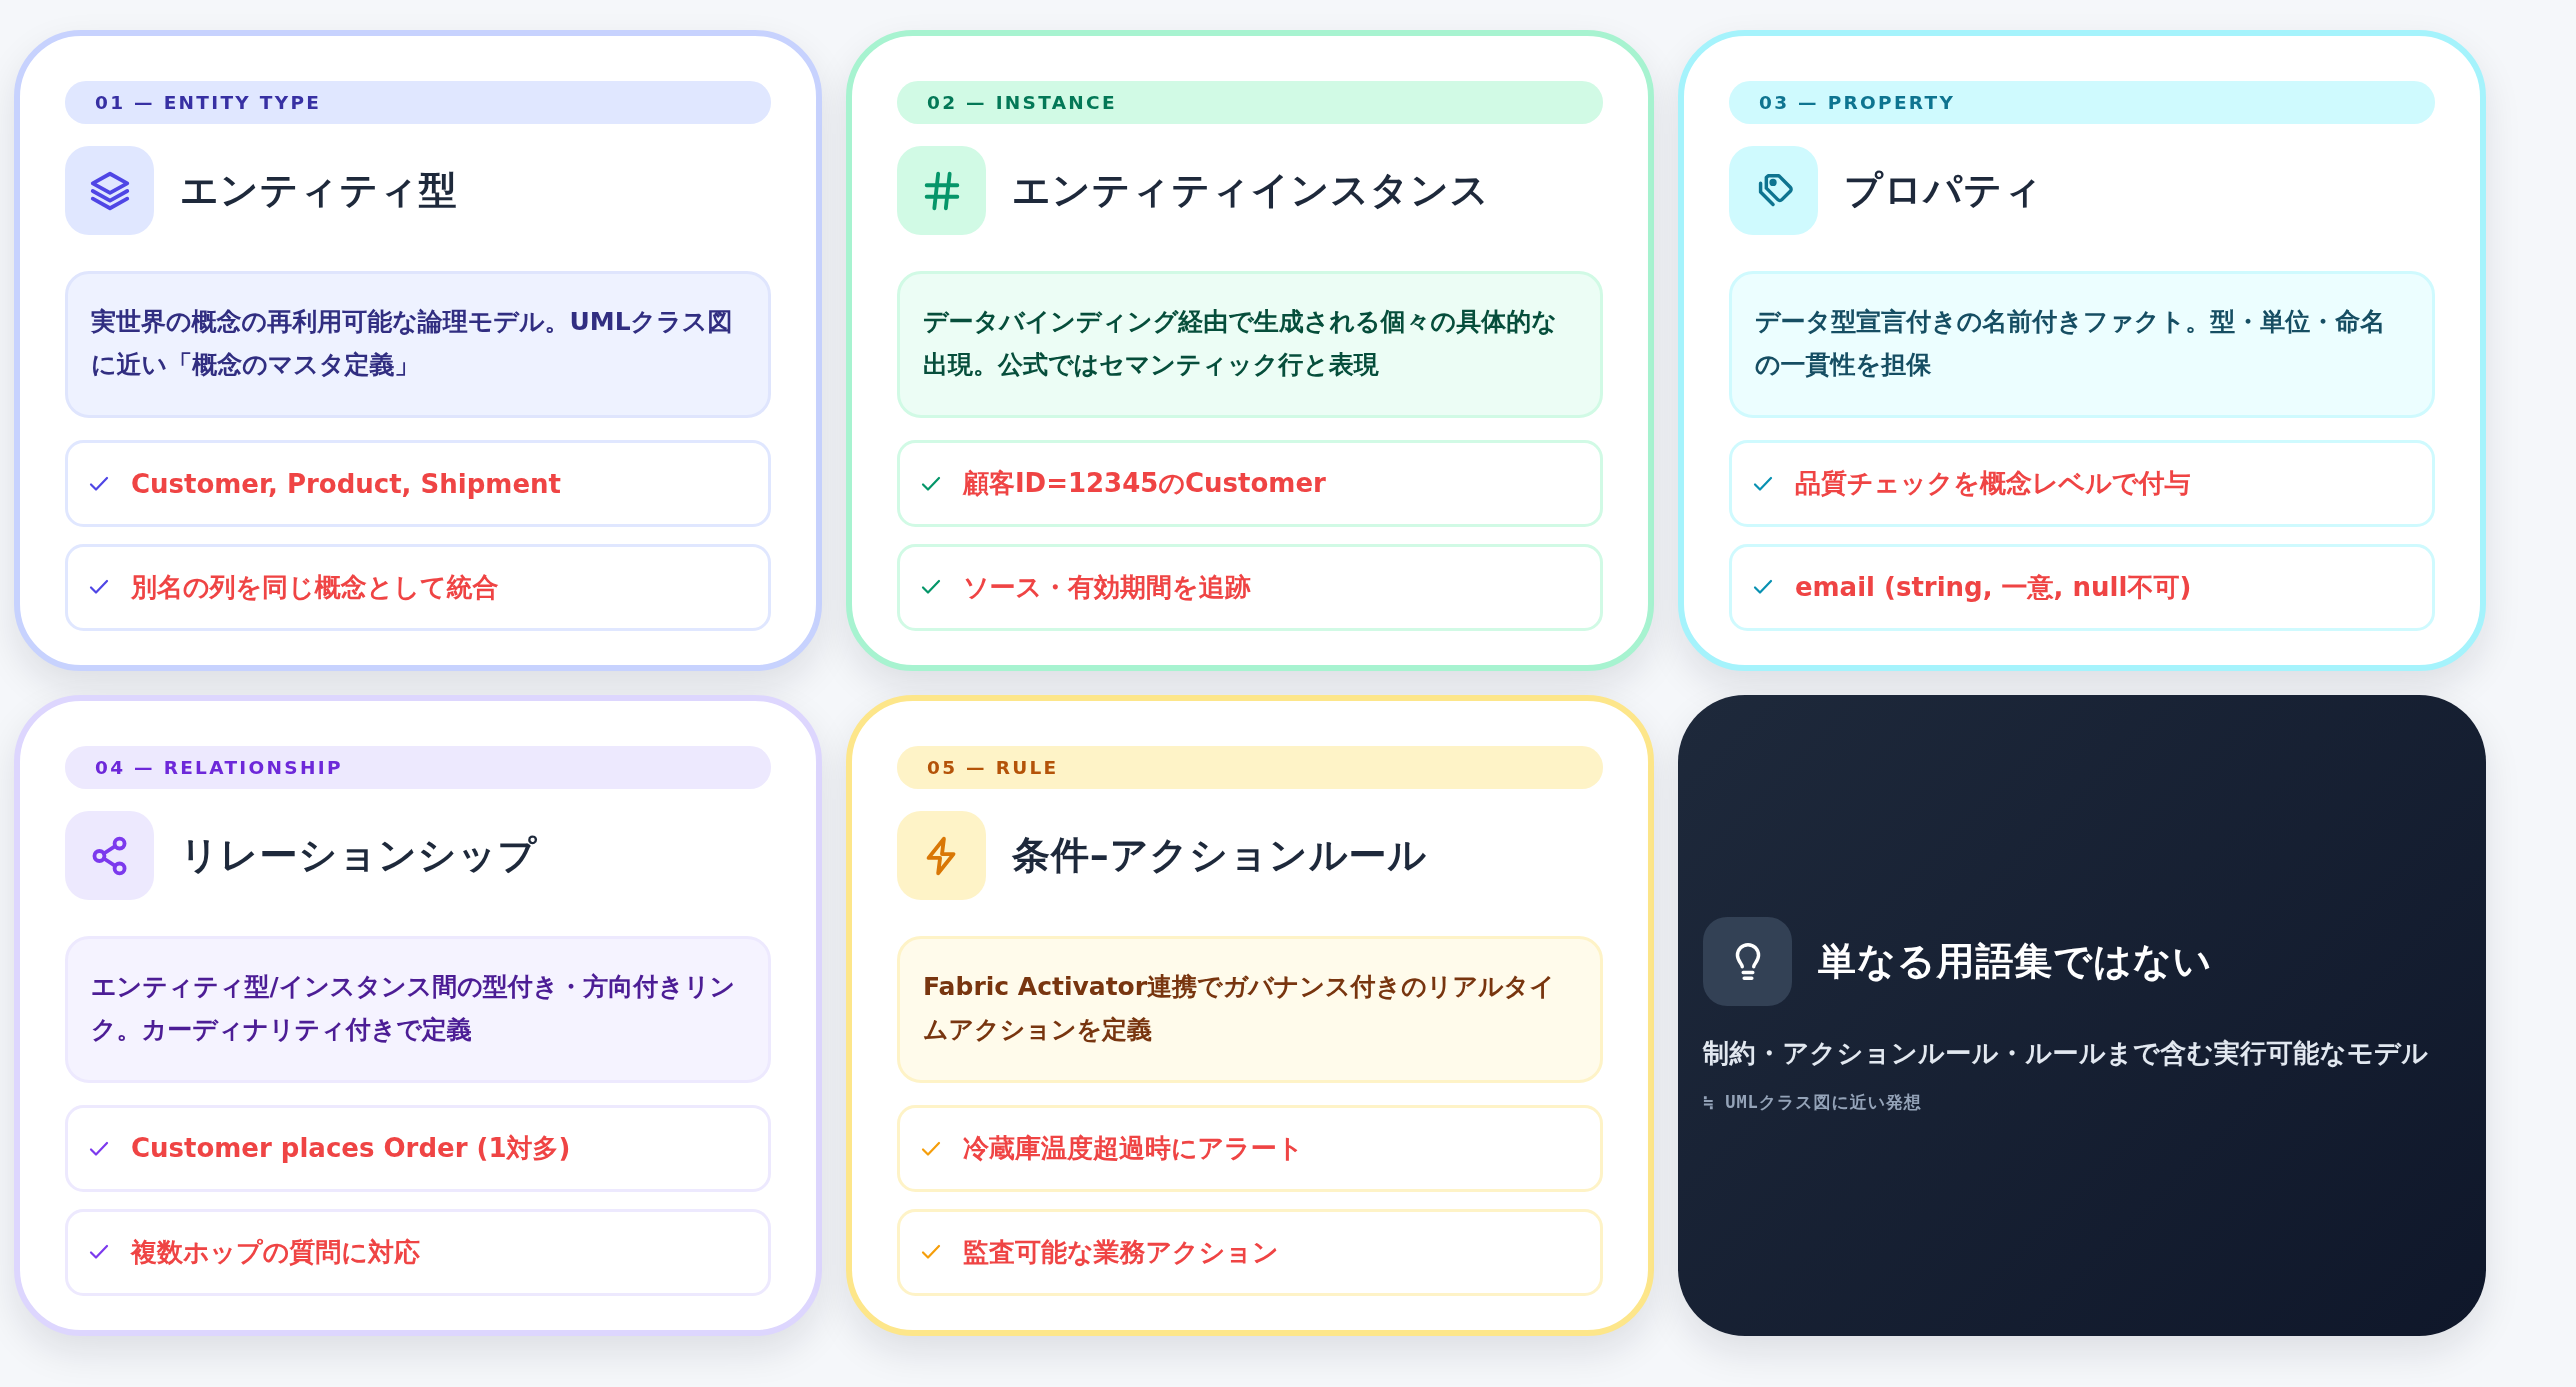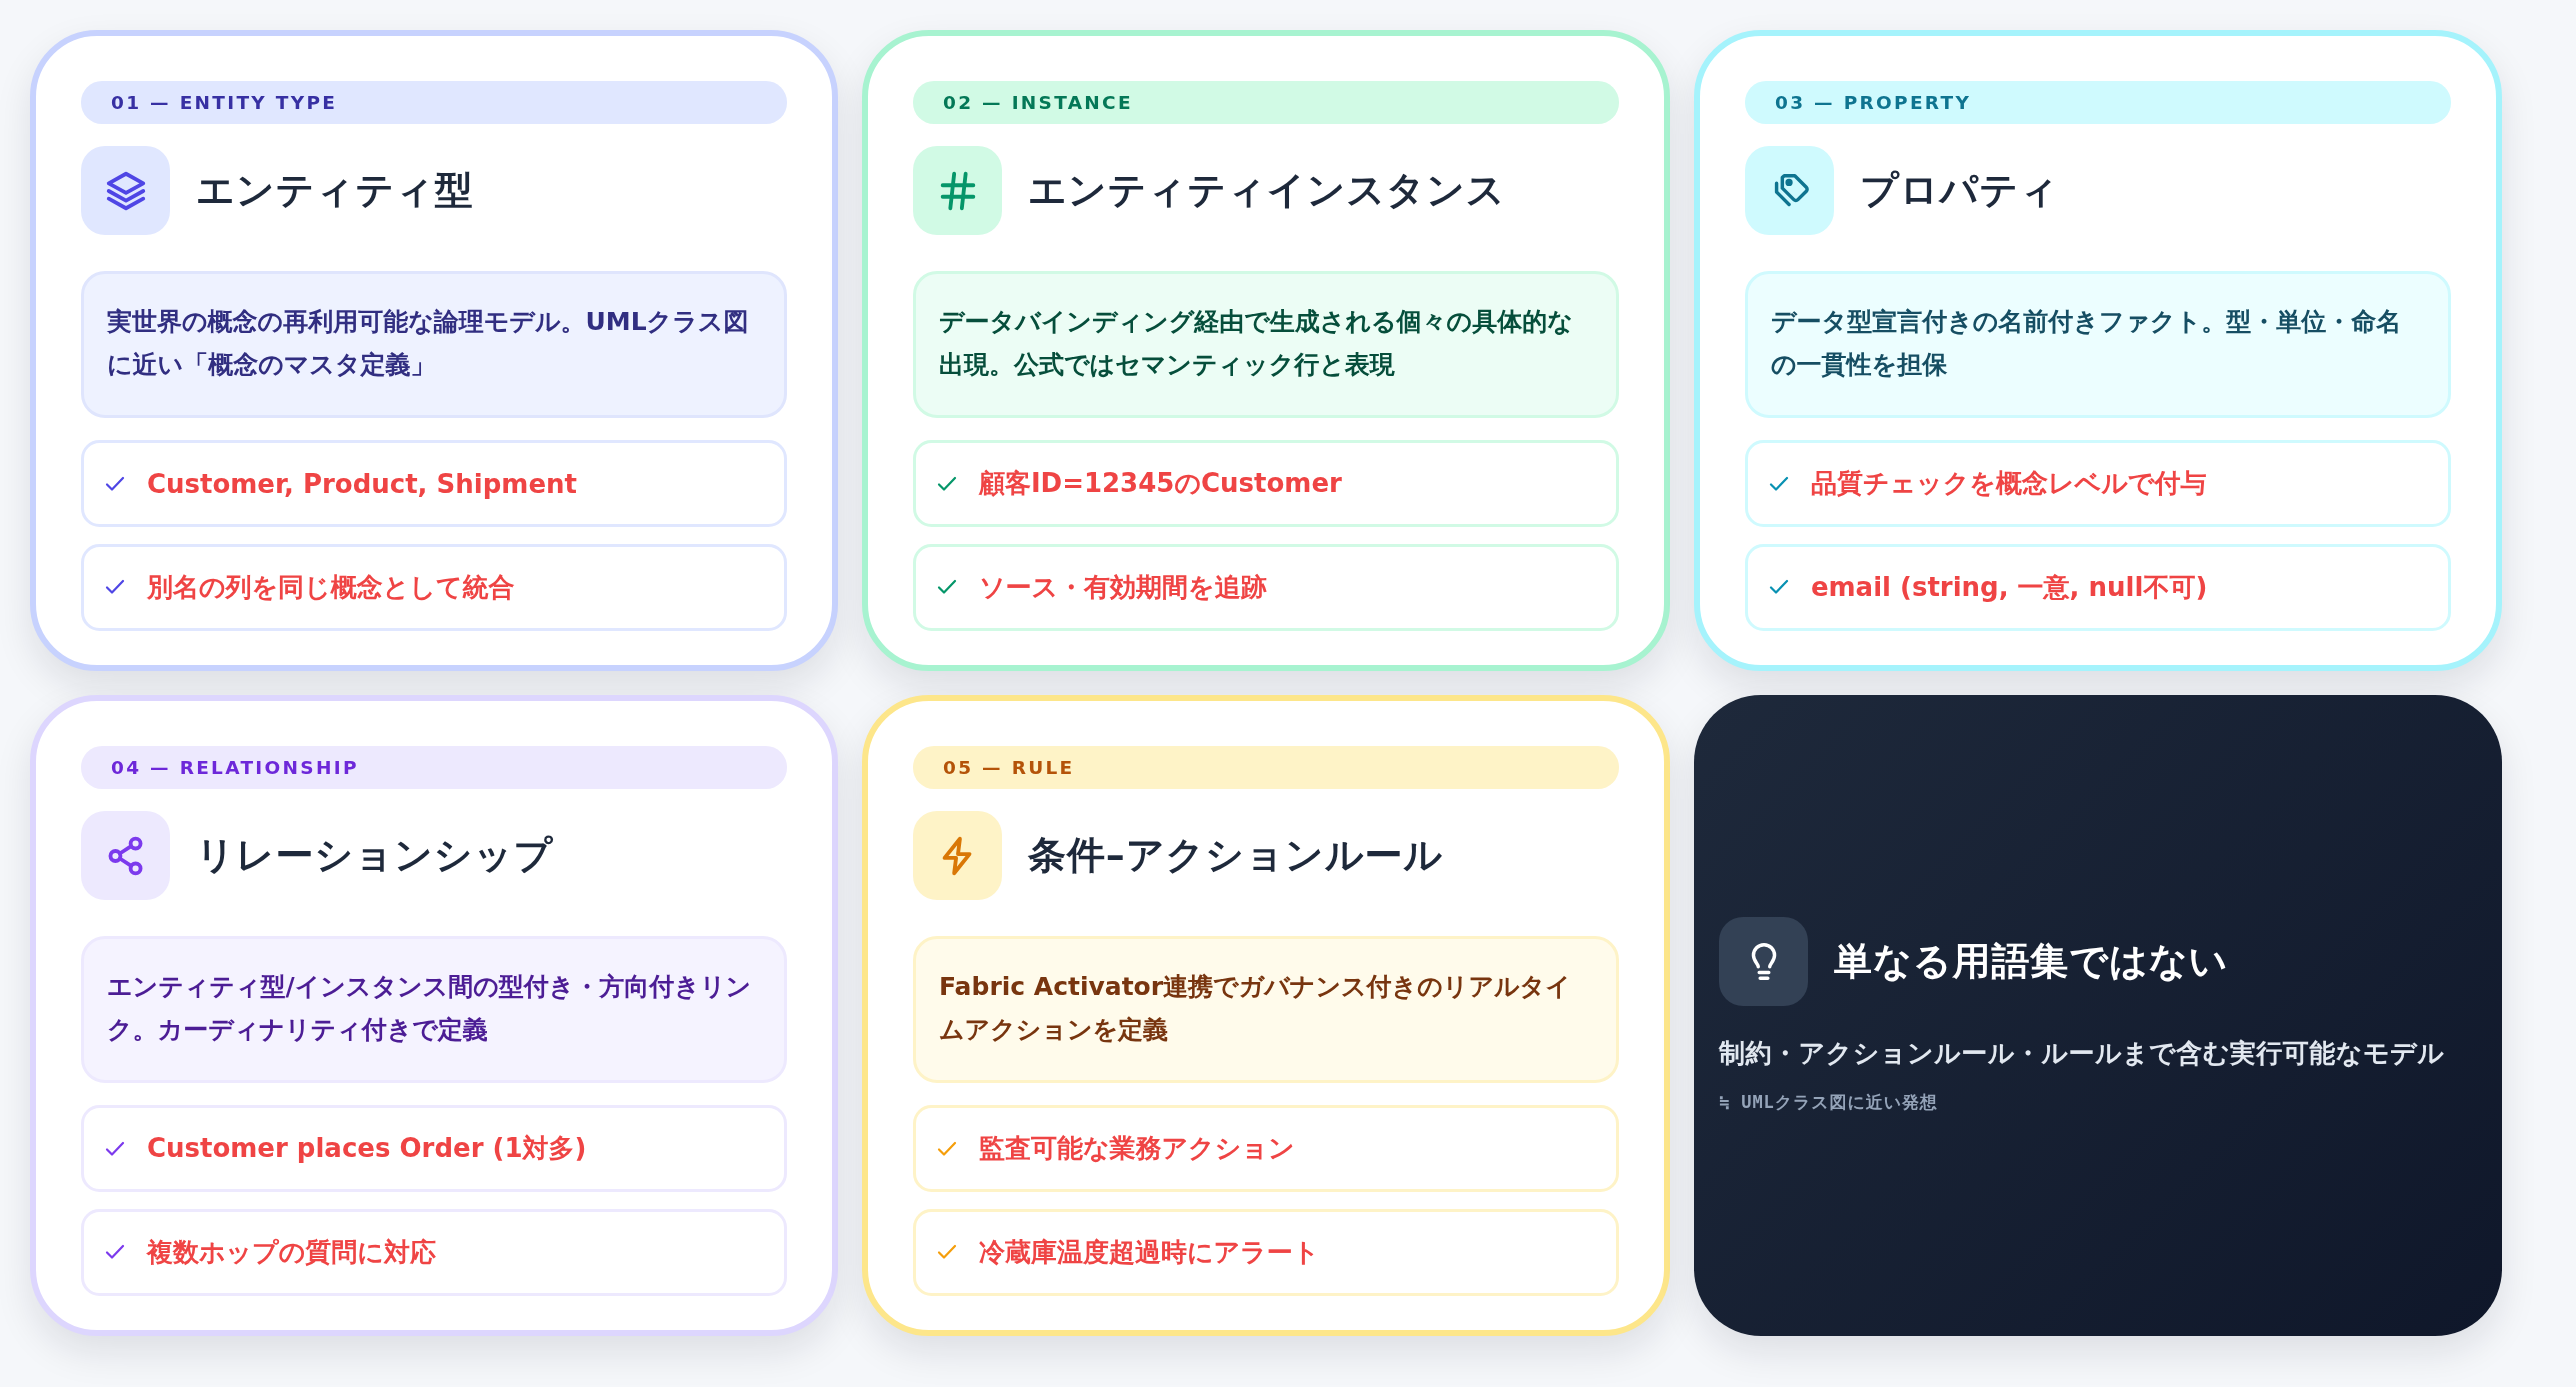--- a/index.html
+++ b/index.html
@@ -2,21 +2,21 @@
 <html style="font-size:15px"><head>
   <meta charset="utf-8">
   <style>
     * { box-sizing: border-box; margin: 0; padding: 0; }
     html, body {
       width: 2576px; height: 1388px; overflow: hidden;
       background: #f5f7fa;
       font-family: "DejaVu Sans", "Liberation Sans", sans-serif;
     }
     .grid {
-      position: absolute; left: 30px; top: 30px;
+      position: absolute; left: 14px; top: 30px;
       width: 2517px; height: 1329px;
       display: grid;
       grid-template-columns: 808px 808px 808px;
       grid-template-rows: 641px 641px;
       column-gap: 46px; row-gap: 46px; gap: 24px;
     }
     .card {
       position: relative;
       border-radius: 67px;
       border: 6.5px solid var(--border);
@@ -214,27 +214,27 @@
         </svg>
       </div>
       <div class="title">条件–アクションルール</div>
     </div>
     <div class="desc">Fabric Activator連携でガバナンス付きのリアルタイムアクションを定義</div>
     <div class="items">
       <div class="item">
         <svg class="check" viewBox="0 0 24 24" fill="none" stroke="#f59e0b" stroke-width="2.2" stroke-linecap="round" stroke-linejoin="round">
             <path d="M4 12.5l5 5L20 6"></path>
           </svg>
+        <span>冷蔵庫温度超過時にアラート</span>
+      </div>
+      <div class="item">
+        <svg class="check" viewBox="0 0 24 24" fill="none" stroke="#f59e0b" stroke-width="2.2" stroke-linecap="round" stroke-linejoin="round">
+            <path d="M4 12.5l5 5L20 6"></path>
+          </svg>
         <span>監査可能な業務アクション</span>
-      </div>
-      <div class="item">
-        <svg class="check" viewBox="0 0 24 24" fill="none" stroke="#f59e0b" stroke-width="2.2" stroke-linecap="round" stroke-linejoin="round">
-            <path d="M4 12.5l5 5L20 6"></path>
-          </svg>
-        <span>冷蔵庫温度超過時にアラート</span>
       </div>
     </div>
   </div>
 
   <div class="card dark">
     <div class="head" style="margin-top:0;">
       <div class="icon-box">
         <svg viewBox="0 0 24 24" fill="none" stroke="#ffffff" stroke-width="1.8" stroke-linecap="round" stroke-linejoin="round">
           <path d="M9 15c0-1.5-2.5-3-2.5-6a5.5 5.5 0 0 1 11 0c0 3-2.5 4.5-2.5 6"></path>
           <path d="M9.5 18h5M10 21h4"></path>

